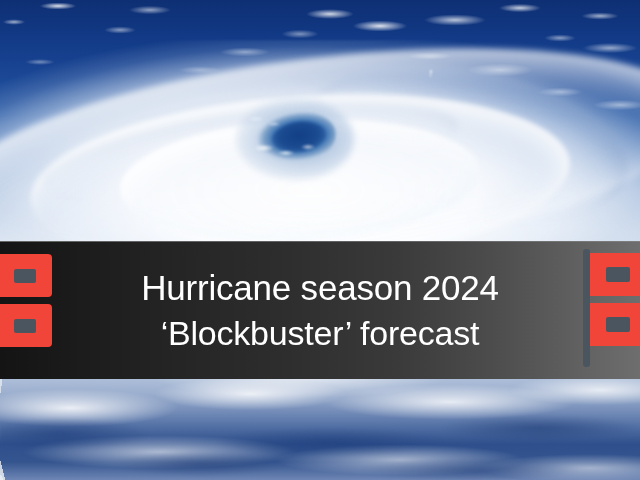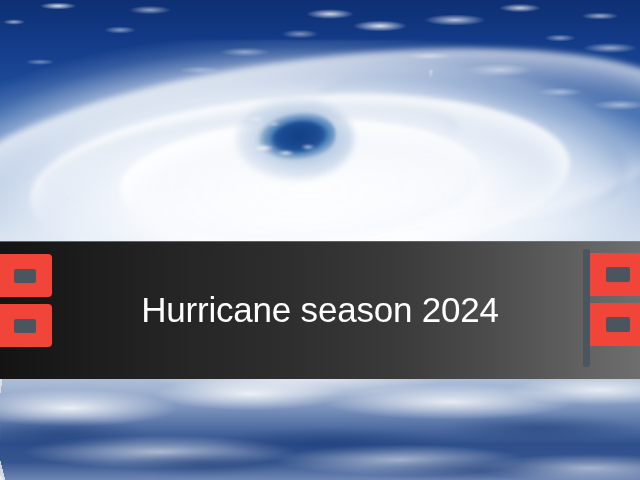--- a/index.html
+++ b/index.html
@@ -385,20 +385,21 @@
     <div class="lowerclouds"></div>
     <div class="lowerdark"></div>
   </div>
 
   <div class="banner">
     <div class="banner-topline"></div>
   </div>
 
   <div class="titles">
     <div class="title-line first">Hurricane season 2024</div>
+    <div class="title-line second">‘Blockbuster’ forecast</div>
   </div>
 
   <div class="deco-left">
     <div class="blk a">
       <div class="slot"></div>
     </div>
     <div class="blk b">
       <div class="slot"></div>
     </div>
   </div>

